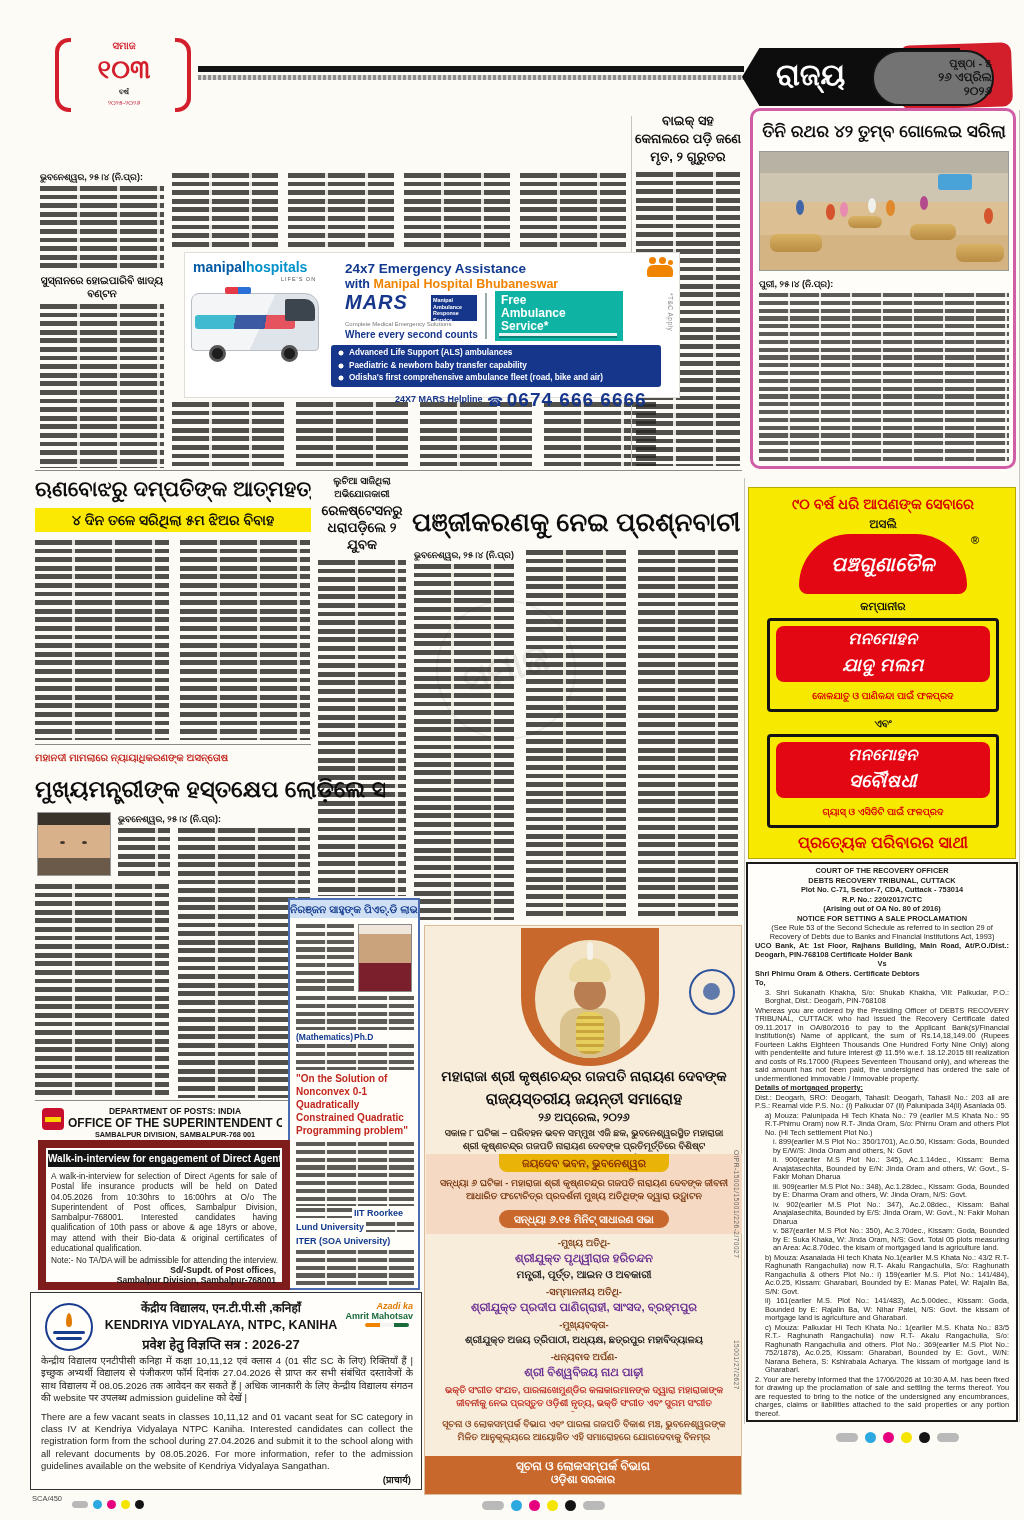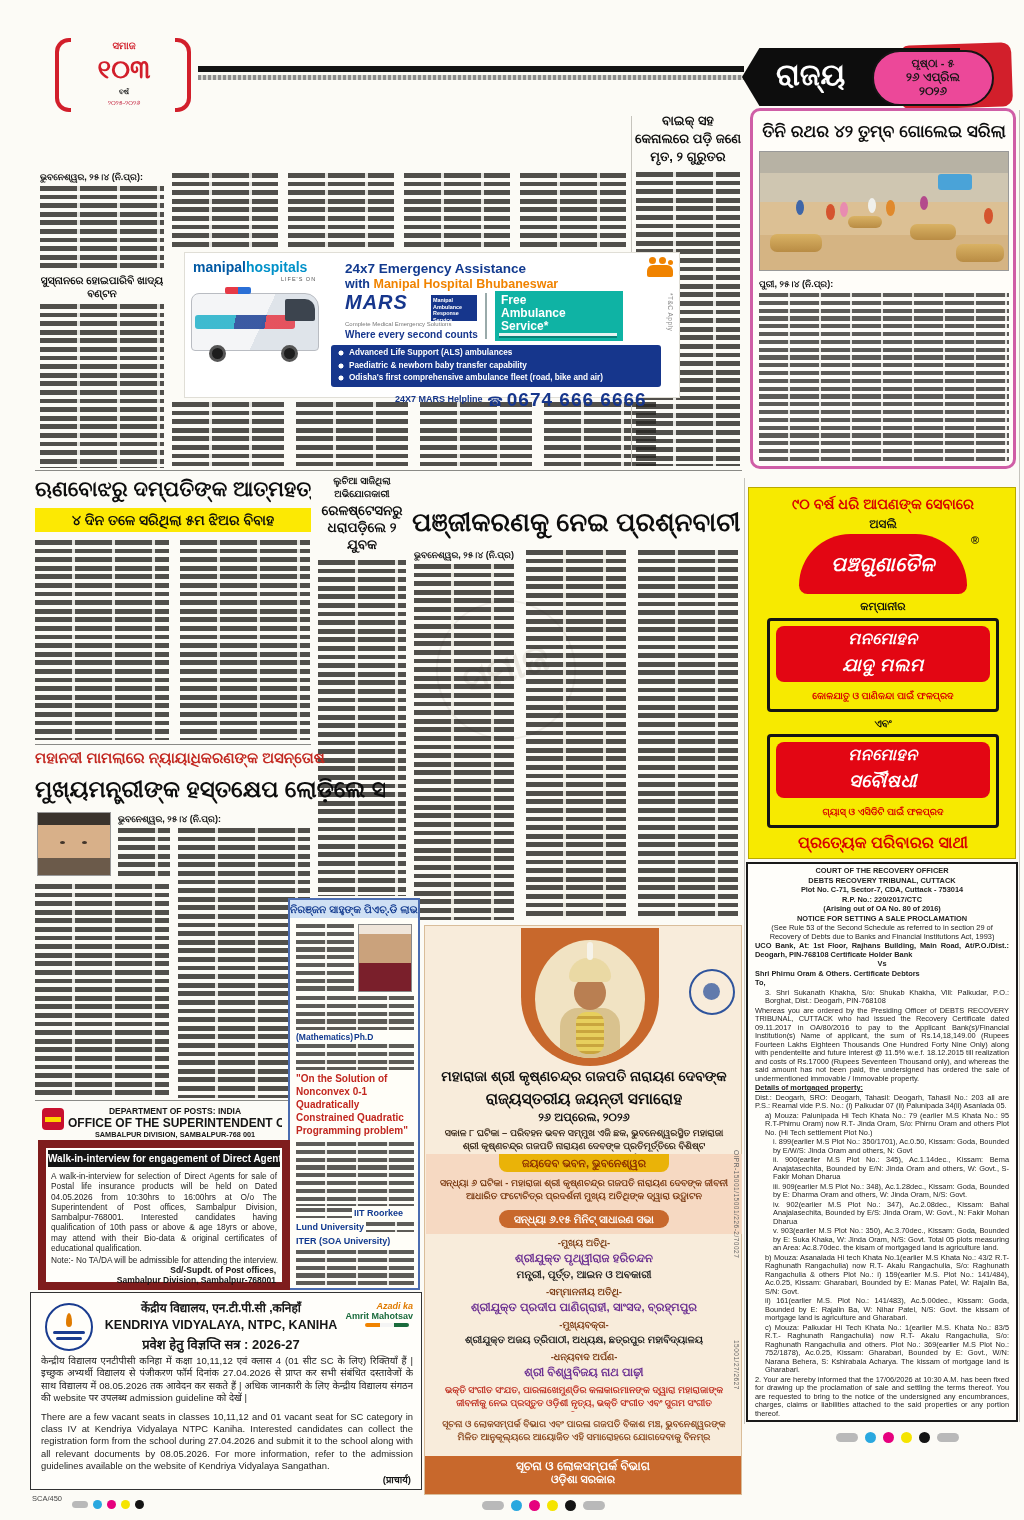--- a/index.html
+++ b/index.html
@@ -17,21 +17,21 @@
 .gkw{background-image:repeating-linear-gradient(180deg, rgba(255,255,255,.9) 0 3px, rgba(255,255,255,0) 3px 6px)}
 .hr{position:absolute;background:#8a8a86;height:1px}
 .vr{position:absolute;background:#c6c4bd;width:1px}
 .byline{font-size:9px;font-weight:bold;white-space:nowrap;overflow:hidden;color:#111}
 
 .brace{position:absolute;width:16px;height:74px;border:4px solid #d21f2b;border-right:none;border-radius:14px 0 0 14px}
 .brace.r{border:4px solid #d21f2b;border-left:none;border-radius:0 14px 14px 0}
 .ruleA{position:absolute;background:#141414}
 .ruleB{position:absolute;background:repeating-linear-gradient(90deg,#8f8f8f 0 3px,#d9d8d2 3px 5px)}
 .tab{position:absolute;background:#0d0d0d;clip-path:polygon(0 50%,8% 0,100% 0,100% 100%,8% 100%)}
-.capsule{position:absolute;background:#ec4899;border:2px solid #141414;border-radius:28px;text-align:center}
+.capsule{position:absolute;background:#737373;border:2px solid #141414;border-radius:28px;text-align:right}
 
 .pinkbox{position:absolute;border:3px solid #cf5ea6;border-radius:10px;background:#fffdf9}
 .scene{position:absolute;border:1px solid #999;background:
  linear-gradient(180deg,#b7b2a4 0 18%,#cfc6b1 18% 42%,#dcc094 42% 70%,#d5b483 70% 100%)}
 .log{position:absolute;background:linear-gradient(180deg,#d9b264,#b98c44);border-radius:7px}
 .dotp{position:absolute;border-radius:50%}
 
 .marsad{position:absolute;background:#fff;border:1px solid #e0ded6}
 .mband{position:absolute;background:#16368c;border-radius:3px;color:#fff}
 .mb{font-size:8.2px;line-height:12.6px;color:#fff;padding-left:12px;background:radial-gradient(circle at 4px 6px,#fff 2.2px,rgba(0,0,0,0) 2.8px) no-repeat;font-weight:bold;white-space:nowrap;overflow:hidden}
@@ -210,21 +210,21 @@
 
   <div class="hl" style="position:absolute;left:412px;top:502px;width:330px;height:40px;font-size:26px;line-height:40px">ପଞ୍ଜୀକରଣକୁ ନେଇ ପ୍ରଶ୍ନବାଚୀ</div>
   <div class="wm" style="left:436px;top:600px;width:140px;height:140px">
       <span>ସମାଜ</span>
     </div>
   <div class="abs byline" style="left:414px;top:550px;width:100px;height:11px">ଭୁବନେଶ୍ୱର, ୨୫।୪ (ନି.ପ୍ର):</div>
   <div class="abs gk" style="left:414px;top:564px;width:100px;height:356px;mix-blend-mode:multiply"></div>
   <div class="abs gk" style="left:526px;top:550px;width:100px;height:370px;mix-blend-mode:multiply"></div>
   <div class="abs gk" style="left:638px;top:550px;width:100px;height:370px"></div>
 
-  <div class="hl" style="position:absolute;left:35px;top:748px;width:290px;height:20px;font-size:15px;line-height:20px;color:#c2271f">ମହାନଦୀ ମାମଲାରେ ନ୍ୟାୟାଧିକରଣଙ୍କ ଅସନ୍ତୋଷ</div>
+  <div class="hl" style="position:absolute;left:35px;top:748px;width:290px;height:20px;font-size:10px;line-height:20px;color:#c2271f">ମହାନଦୀ ମାମଲାରେ ନ୍ୟାୟାଧିକରଣଙ୍କ ଅସନ୍ତୋଷ</div>
   <div class="hl" style="position:absolute;left:35px;top:772px;width:350px;height:34px;font-size:23px;line-height:34px">ମୁଖ୍ୟମନ୍ତ୍ରୀଙ୍କ ହସ୍ତକ୍ଷେପ ଲୋଡ଼ିଲେ ସମ୍ବିତ</div>
   <div class="abs" style="left:37px;top:812px;width:74px;height:64px;background:linear-gradient(180deg,#3a332c 0 20%,#d8b089 20% 72%,#6b5a4a 72%);border:1px solid #999">
     <div class="dotp" style="left:22px;top:28px;width:5px;height:3px;background:#42352a"></div>
     <div class="dotp" style="left:44px;top:28px;width:5px;height:3px;background:#42352a"></div>
   </div>
   <div class="abs byline" style="left:118px;top:814px;width:190px;height:11px">ଭୁବନେଶ୍ୱର, ୨୫।୪ (ନି.ପ୍ର):</div>
   <div class="abs gk" style="left:118px;top:828px;width:52px;height:50px"></div>
   <div class="abs gk" style="left:178px;top:828px;width:132px;height:270px"></div>
   <div class="abs gk" style="left:35px;top:884px;width:134px;height:214px"></div>
   <div class="hr" style="left:35px;top:1100px;width:255px"></div>
@@ -293,21 +293,21 @@
       <div class="ct bb">To,</div>
       <div class="ct i1">3.  Shri Sukanath Khakha, S/o: Shukab Khakha, Vill: Palkudar, P.O.: Borghat, Dist.: Deogarh, PIN-768108</div>
       <div class="ct">Whereas you are ordered by the Presiding Officer of DEBTS RECOVERY TRIBUNAL, CUTTACK who had issued the Recovery Certificate dated 09.11.2017 in OA/80/2016 to pay to the Applicant Bank(s)/Financial Institution(s) Name of applicant, the sum of Rs.14,18,149.00 (Rupees Fourteen Lakhs Eighteen Thousands One Hundred Forty Nine Only) along with pendentelite and future interest @ 11.5% w.e.f. 18.12.2015 till realization and costs of Rs.17000 (Rupees Seventeen Thousand only), and whereas the said amount has not been paid, the undersigned has ordered the sale of undermentioned immovable / Immovable property.</div>
       <div class="ct bu">Details of mortgaged property:</div>
       <div class="ct">Dist.: Deogarh, SRO: Deogarh, Tahasil: Deogarh, Tahasil No.: 203 all are P.S.: Reamal vide P.S. No.: (i) Palkudar 07 (ii) Palunipada 34(ii) Asanlada 05.</div>
       <div class="ct i1">a)  Mouza: Palunipada Hi Tech Khata No.: 79 (earlier M.S Khata No.: 95 R.T-Phirnu Oram) now R.T- Jinda Oram, S/o: Phirnu Oram and others Plot No. (Hi Tech settlement Plot No.)</div>
       <div class="ct i2">i.  899(earlier M.S Plot No.: 350/1701), Ac.0.50, Kissam: Goda, Bounded by E/W/S: Jinda Oram and others, N: Govt</div>
       <div class="ct i2">ii.  900(earlier M.S Plot No.: 345), Ac.1.14dec., Kissam: Bema Anajatasechita, Bounded by E/N: Jinda Oram and others, W: Govt., S- Fakir Mohan Dharua</div>
       <div class="ct i2">iii.  909(earlier M.S Plot No.: 348), Ac.1.28dec., Kissam: Goda, Bounded by E: Dharma Oram and others, W: Jinda Oram, N/S: Govt.</div>
       <div class="ct i2">iv.  902(earlier M.S Plot No.: 347), Ac.2.08dec., Kissam: Bahal Anajalasechita, Bounded by E/S: Jinda Oram, W: Govt., N: Fakir Mohan Dharua</div>
-      <div class="ct i2">v.  903(earlier M.S Plot No.: 350), Ac.3.70dec., Kissam: Goda, Bounded by E: Suka Khaka, W: Jinda Oram, N/S: Govt. Total 05 plots measuring an Area: Ac.8.70dec. the kisam of mortgaged land is agriculture land.</div>
+      <div class="ct i2">v.  587(earlier M.S Plot No.: 350), Ac.3.70dec., Kissam: Goda, Bounded by E: Suka Khaka, W: Jinda Oram, N/S: Govt. Total 05 plots measuring an Area: Ac.8.70dec. the kisam of mortgaged land is agriculture land.</div>
       <div class="ct i1">b)  Mouza: Asanalada Hi tech Khata No.1(earlier M.S Khata No.: 43/2 R.T- Raghunath Rangachulia) now R.T- Akalu Rangachulia, S/o: Raghunath Rangachulia &amp; others Plot No.: i) 159(earlier M.S. Plot No.: 141/484), Ac.0.25, Kissam: Gharabari, Bounded by E: Manas Patel, W: Rajalin Ba, S/N: Govt.</div>
       <div class="ct i1">ii) 161(earlier M.S. Plot No.: 141/483), Ac.5.00dec., Kissam: Goda, Bounded by E: Rajalin Ba, W: Nihar Patel, N/S: Govt. the kissam of mortgage land is agriculture and Gharabari.</div>
       <div class="ct i1">c)  Mouza: Palkudar Hi Tech Khata No.: 1(earlier M.S. Khata No.: 83/5 R.T.- Raghunath Rangachulia) now R.T- Akalu Rangachulia, S/o: Raghunath Rangachulia and others. Plot No.: 369(earlier M.S Plot No.: 752/1878), Ac.0.25, Kissam: Gharabari, Bounded by E: Govt., W/N: Narana Behera, S: Kshirabala Acharya. The kissam of mortgage land is Gharabari.</div>
       <div class="ct">2. Your are hereby informed that the 17/06/2026 at 10:30 A.M. has been fixed for drawing up the proclamation of sale and settling the terms thereof. You are requested to bring to the notice of the undersigned any encumbrances, charges, claims or liabilities attached to the said properties or any portion thereof.</div>
       <div class="ct">Given under my hand and the seal at Cuttack this 9th day of April 2026.</div>
     </div>
   <div class="dots" style="left:836px;top:1432px">
     <span class="dpill"></span>
     <span class="dc" style="background:#2aa8df"></span>
     <span class="dc" style="background:#e6007e"></span>

